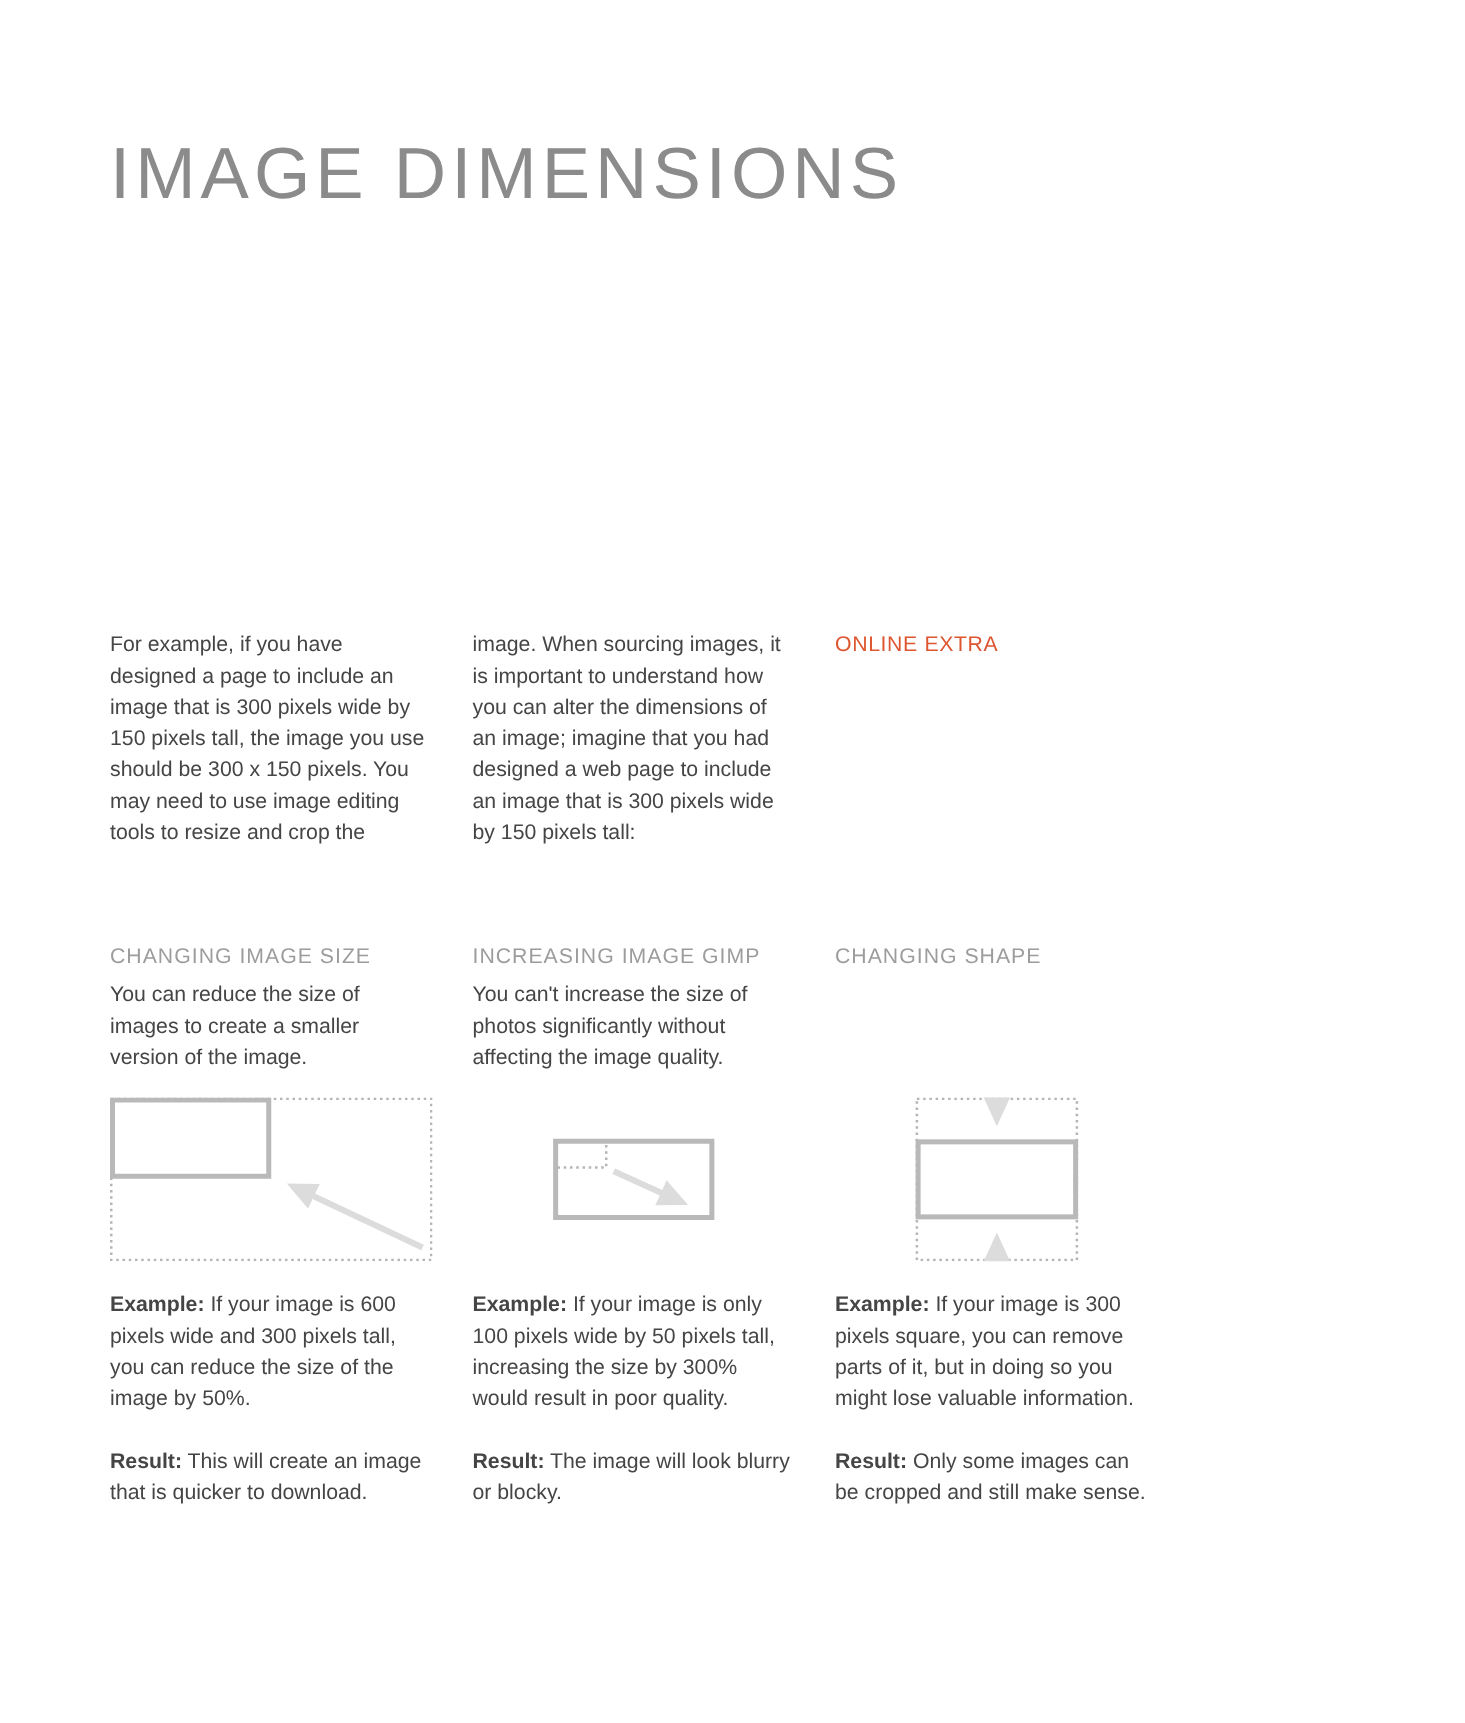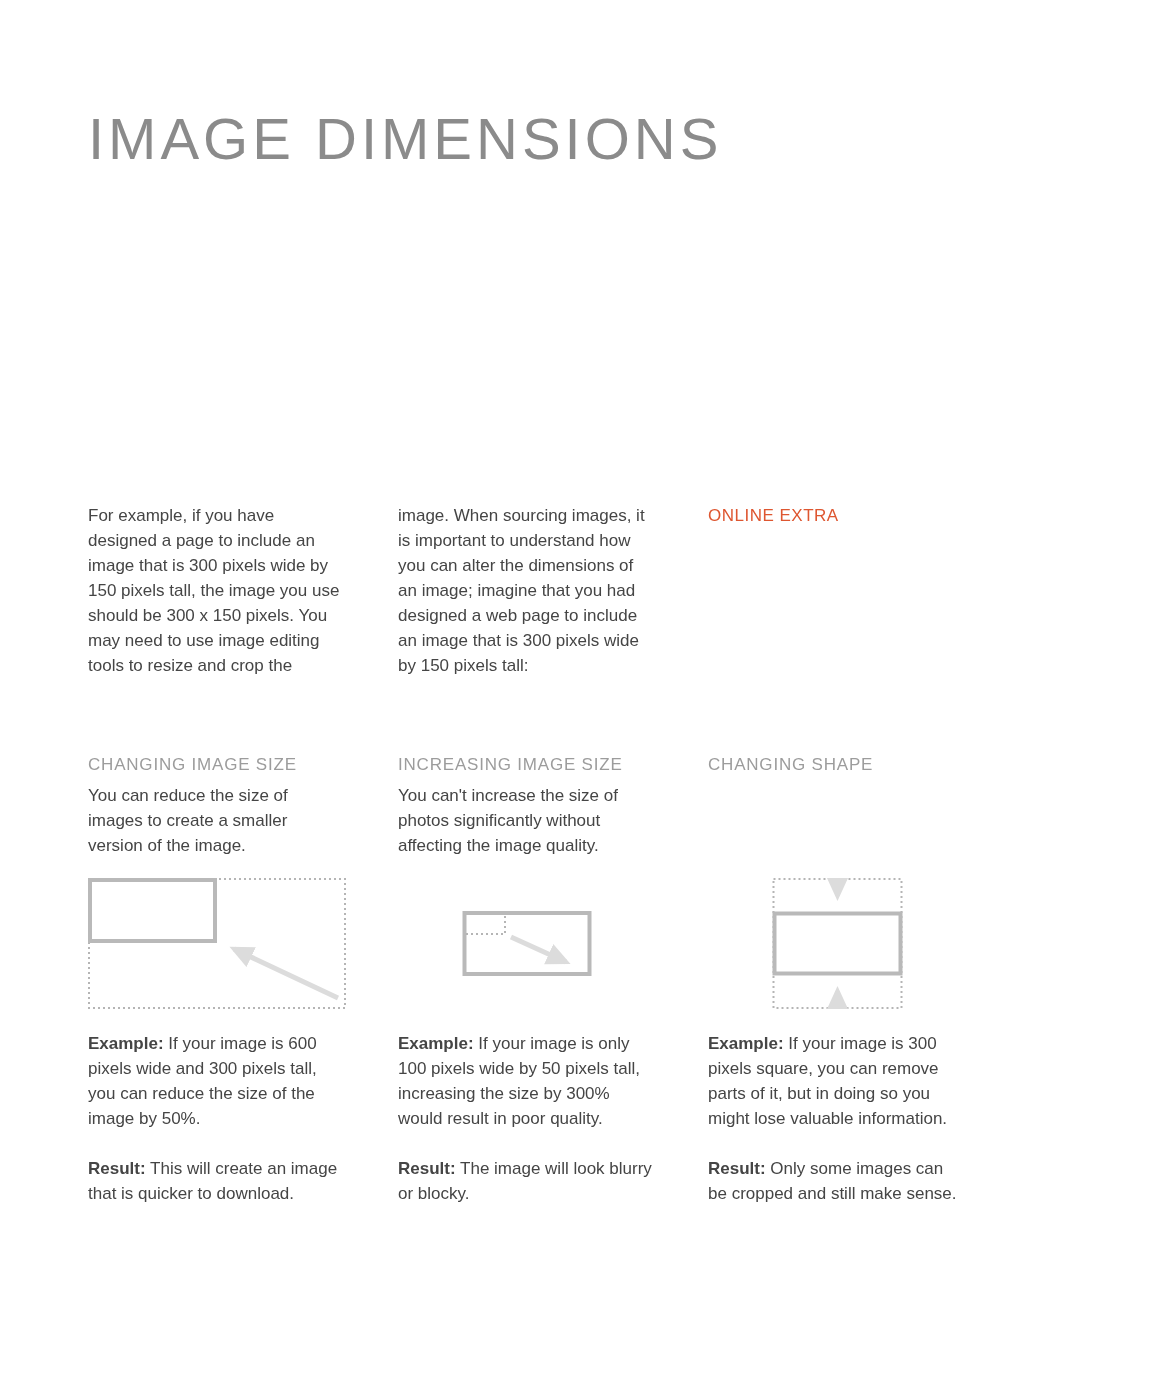--- a/index.html
+++ b/index.html
@@ -27,21 +27,21 @@
     top: 320px;
     width: 585px;
     font-size: 27px;
     line-height: 37px;
     color: var(--intro-gray, #8d8d8d);
   }
   .row {
     position: absolute;
     left: 88px;
     display: flex;
-    gap: 52px;
+    gap: 32px;
   }
   .col { width: 258px; }
   .row-intro-cols { top: 503px; }
   .row-sections   { top: 755px; }
   .row-diagrams   { top: 878px; }
   .row-examples   { top: 1031px; }
   .row-results    { top: 1156px; }
   .body-text {
     font-size: 17px;
     line-height: 25px;
@@ -122,21 +122,21 @@
       <h3 class="online-extra-heading">ONLINE EXTRA</h3>
     </div>
   </div>
 
   <div class="row row-sections">
     <div class="col">
       <h3 class="section-heading">CHANGING IMAGE SIZE</h3>
       <p class="body-text">You can reduce the size of images to create a smaller version of the image.</p>
     </div>
     <div class="col">
-      <h3 class="section-heading">INCREASING IMAGE SIZE</h3>
+      <h3 class="section-heading">INCREASING IMAGE GIMP</h3>
       <p class="body-text">You can't increase the size of photos significantly without affecting the image quality.</p>
     </div>
     <div class="col">
       <h3 class="section-heading">CHANGING SHAPE</h3>
     </div>
   </div>
 
   <div class="row row-diagrams">
     <div class="col">
       <svg class="diagram" width="258" height="131" viewBox="0 0 258 131">

